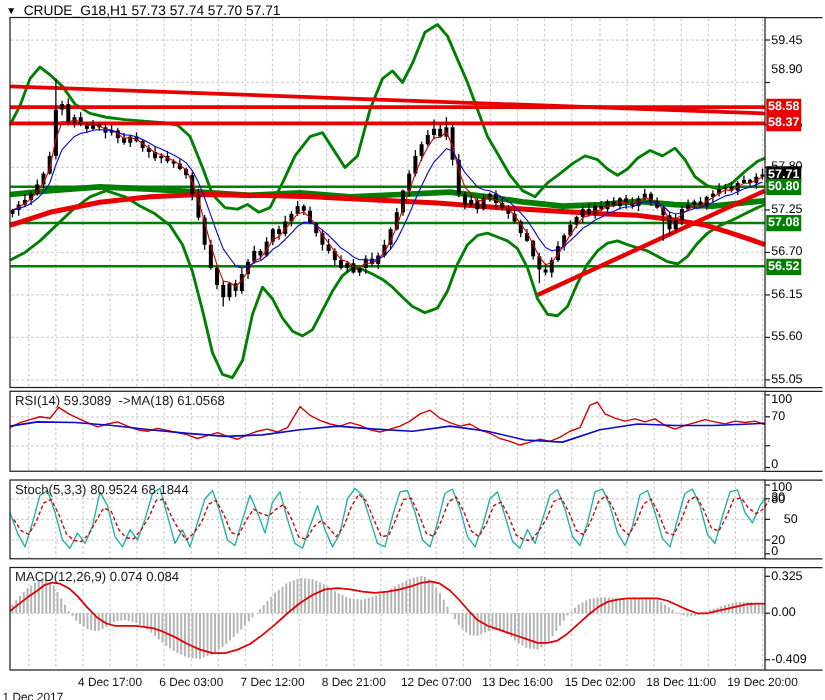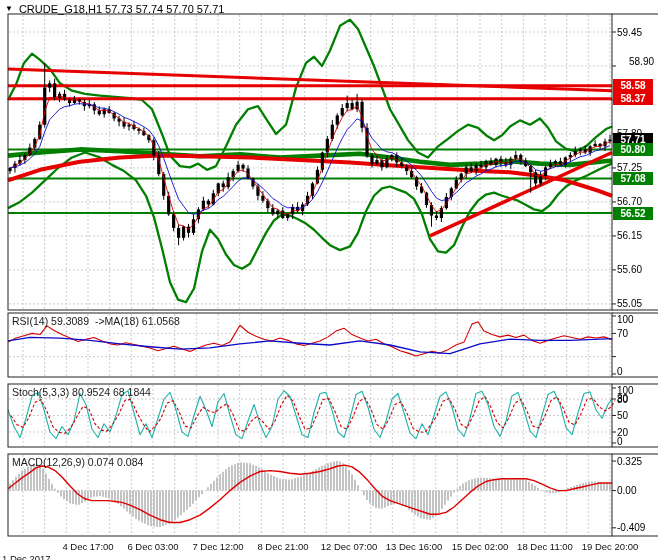--- a/index.html
+++ b/index.html
@@ -5,21 +5,21 @@
   html,body{margin:0;padding:0;background:#fff;}
   #stage{position:relative;width:660px;height:560px;background:#ffffff;overflow:hidden;
          font-family:"Liberation Sans", sans-serif;}
   #chart-svg{position:absolute;left:0;top:0;}
   #overlay{position:absolute;left:0;top:0;width:660px;height:560px;pointer-events:none;}
   .titlebar{position:absolute;left:5px;top:2px;height:13px;display:flex;align-items:center;
             font-size:11px;color:#000;}
   .tri{font-size:8px;margin-right:6px;color:#000;}
   .legend{position:absolute;font-size:10.5px;color:#1a1a1a;white-space:nowrap;}
   .lbl{position:absolute;left:617px;font-size:10px;color:#000;line-height:11px;white-space:nowrap;}
-  .badge{position:absolute;left:613px;width:40px;height:13px;font-size:10px;font-weight:bold;
+  .badge{position:absolute;left:613px;width:28px;height:13px;font-size:10px;font-weight:bold;
          color:#fff;text-align:center;line-height:13px;}
   .tlbl{position:absolute;top:541px;font-size:9.5px;color:#111;white-space:nowrap;
         transform:translateX(-50%);}
   .tlbl.left{transform:none;}
 </style>
 </head>
 <body>
 
 <div id="stage">
   <svg id="chart-svg" width="660" height="560">
@@ -651,35 +651,35 @@
   <div id="overlay">
     <div class="titlebar">
       <span class="tri">▼</span>
       <span>CRUDE_G18,H1 57.73 57.74 57.70 57.71</span>
     </div>
     <div class="legend" style="left:12px;top:315px;">RSI(14) 59.3089&nbsp; -&gt;MA(18) 61.0568</div>
     <div class="legend" style="left:12px;top:386px;">Stoch(5,3,3) 80.9524 68.1844</div>
     <div class="legend" style="left:12px;top:456px;">MACD(12,26,9) 0.074 0.084</div>
     <div id="gen-labels">
         <div class="lbl" style="top: 26.5px;">59.45</div>
-        <div class="lbl" style="top: 56px; margin-left: 12px;">58.90</div>
+        <div class="lbl" style="top: 50px;">58.90</div>
         <div class="lbl" style="top: 94.48px;">58.35</div>
         <div class="lbl" style="top: 128.47px;">57.80</div>
         <div class="lbl" style="top: 162.46px;">57.25</div>
         <div class="lbl" style="top: 196.45px;">56.70</div>
         <div class="lbl" style="top: 230.44px;">56.15</div>
         <div class="lbl" style="top: 264.43px;">55.60</div>
         <div class="lbl" style="top: 298.42px;">55.05</div>
         <div class="lbl" style="top: 314px;">100</div>
         <div class="lbl" style="top: 327.9px;">70</div>
         <div class="lbl" style="top: 351.1px; margin-top: 42px;">30</div>
         <div class="lbl" style="top: 366px;">0</div>
         <div class="lbl" style="top: 385px;">100</div>
         <div class="lbl" style="top: 393.5px;">80</div>
-        <div class="lbl" style="top: 410px;">50</div>
+        <div class="lbl" style="top: 410px; margin-left: 10px;">50</div>
         <div class="lbl" style="top: 426.5px;">20</div>
         <div class="lbl" style="top: 436px;">0</div>
         <div class="lbl" style="top: 455.525px;">0.325</div>
         <div class="lbl" style="top: 485.1px;">0.00</div>
         <div class="lbl" style="top: 522.319px;">-0.409</div>
         <div class="badge" style="top: 79.266px; background: rgb(230, 0, 0); color: rgb(255, 255, 255);">58.58</div>
         <div class="badge" style="top: 92.244px; background: rgb(230, 0, 0); color: rgb(255, 255, 255);">58.37</div>
         <div class="badge" style="top: 133.032px; background: rgb(0, 0, 0); color: rgb(255, 255, 255);">57.71</div>
         <div class="badge" style="top: 142.92px; background: rgb(0, 127, 0); color: rgb(255, 255, 255);">50.80</div>
         <div class="badge" style="top: 171.966px; background: rgb(0, 127, 0); color: rgb(255, 255, 255);">57.08</div>

